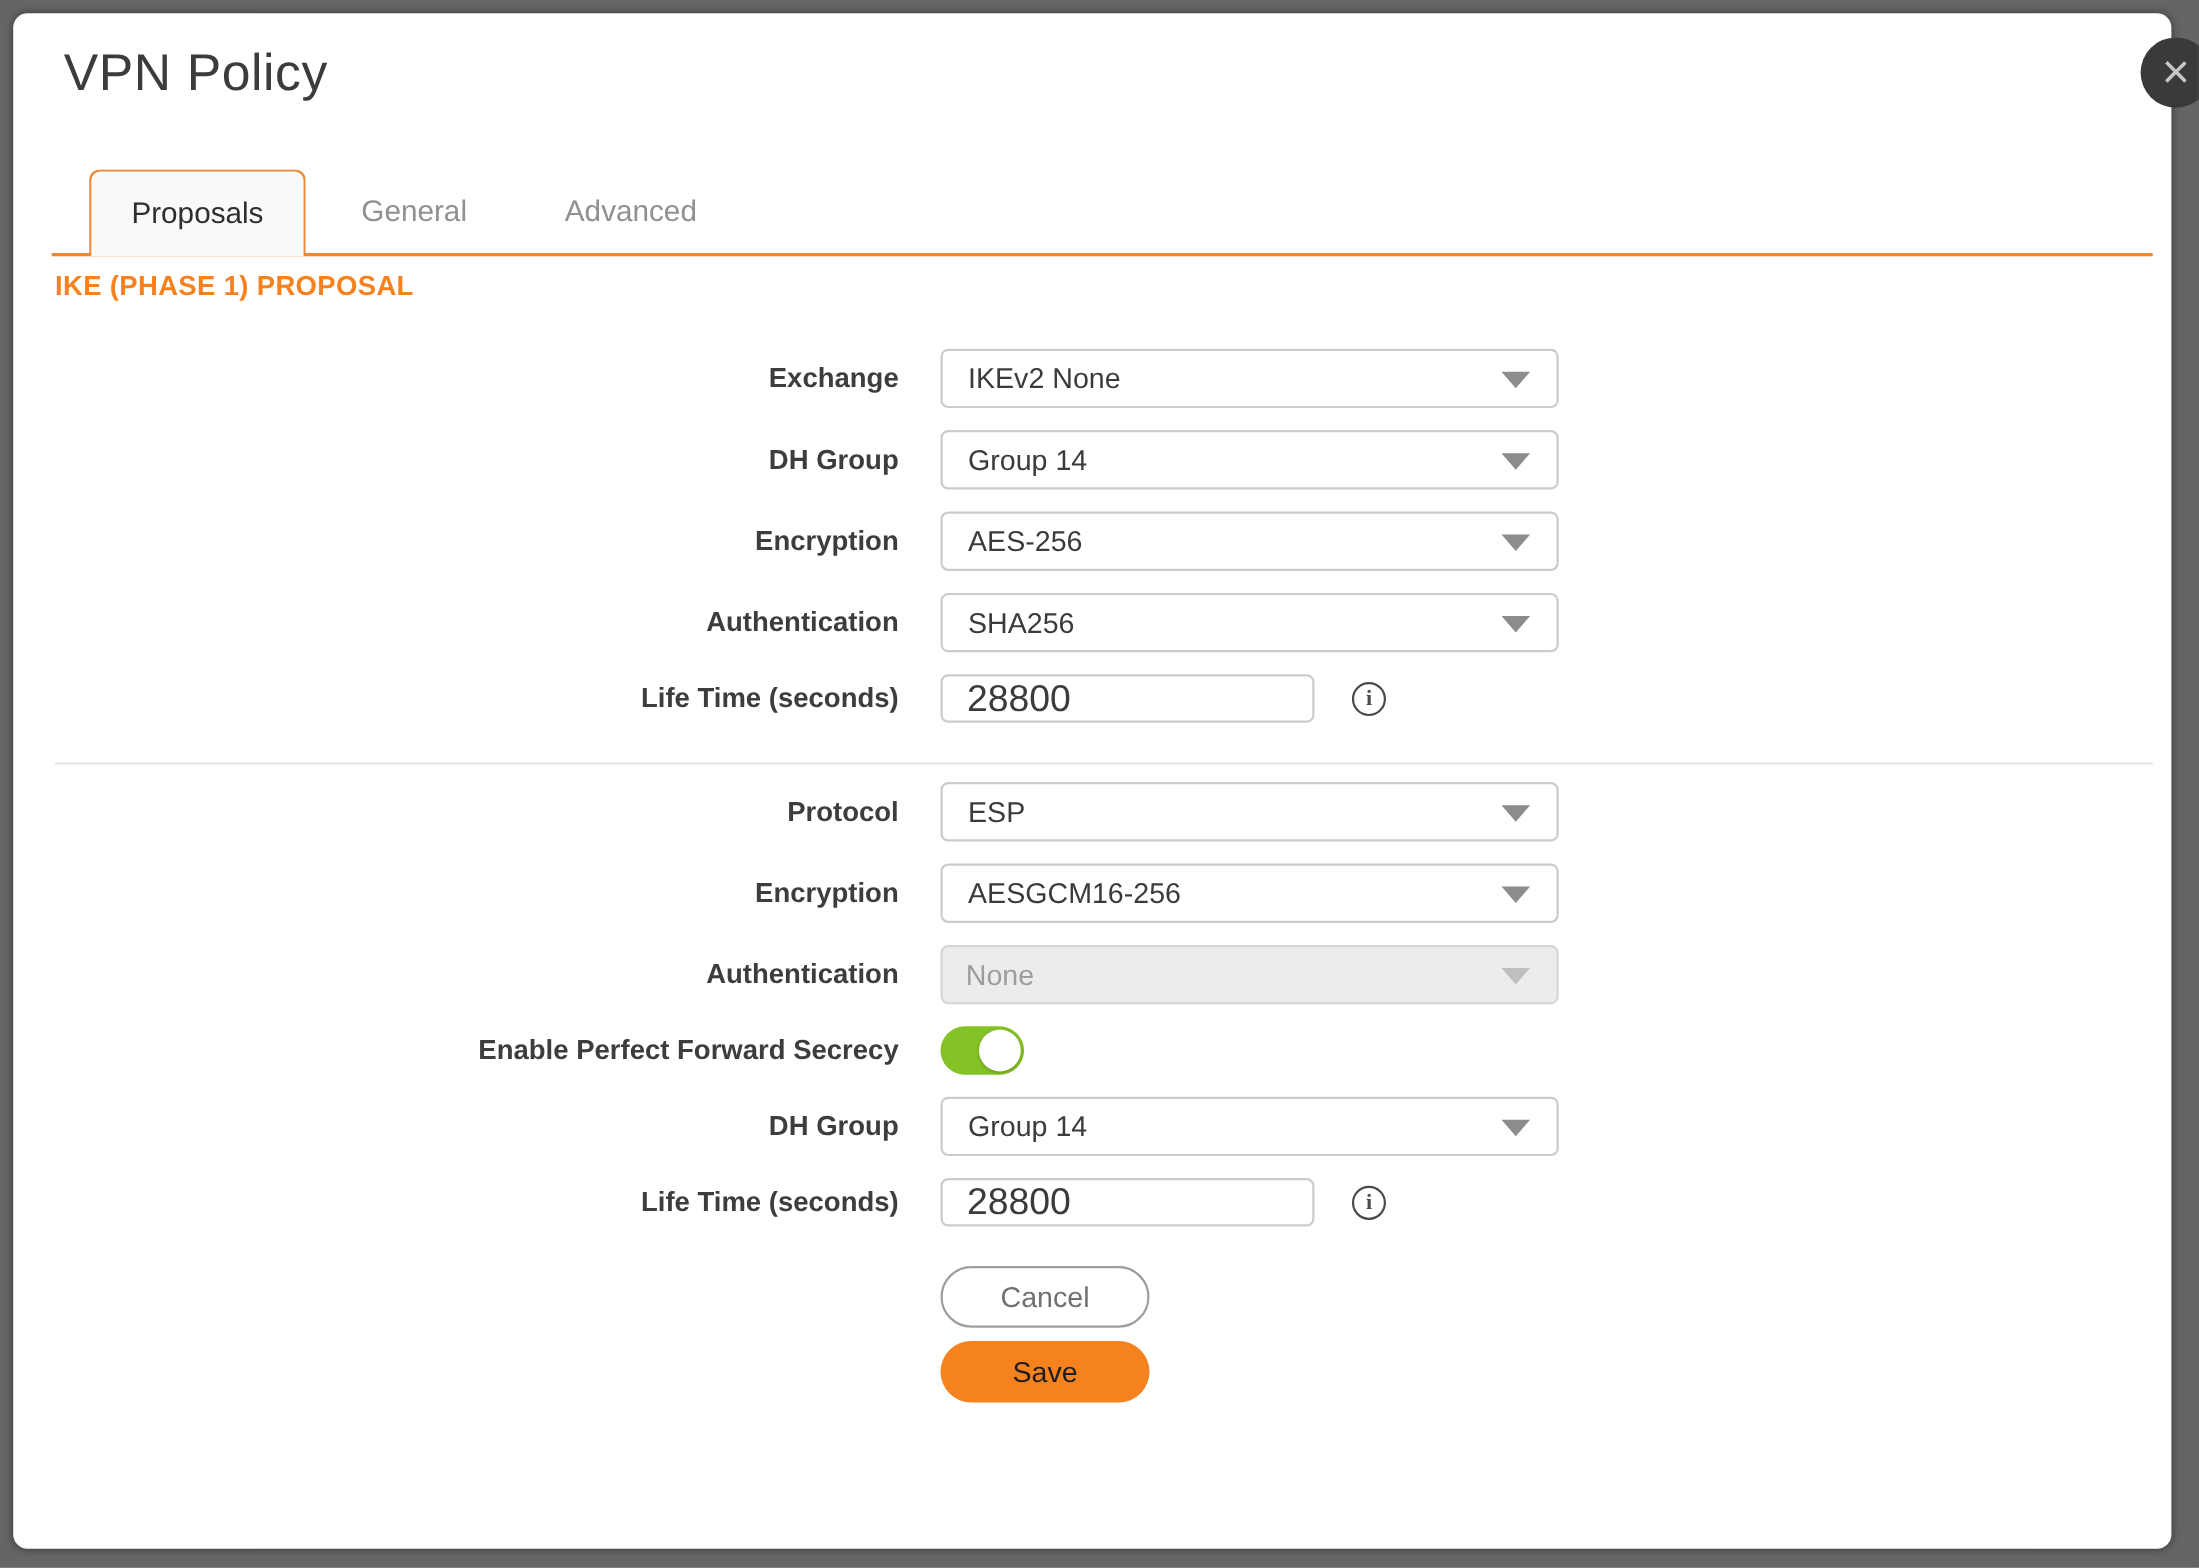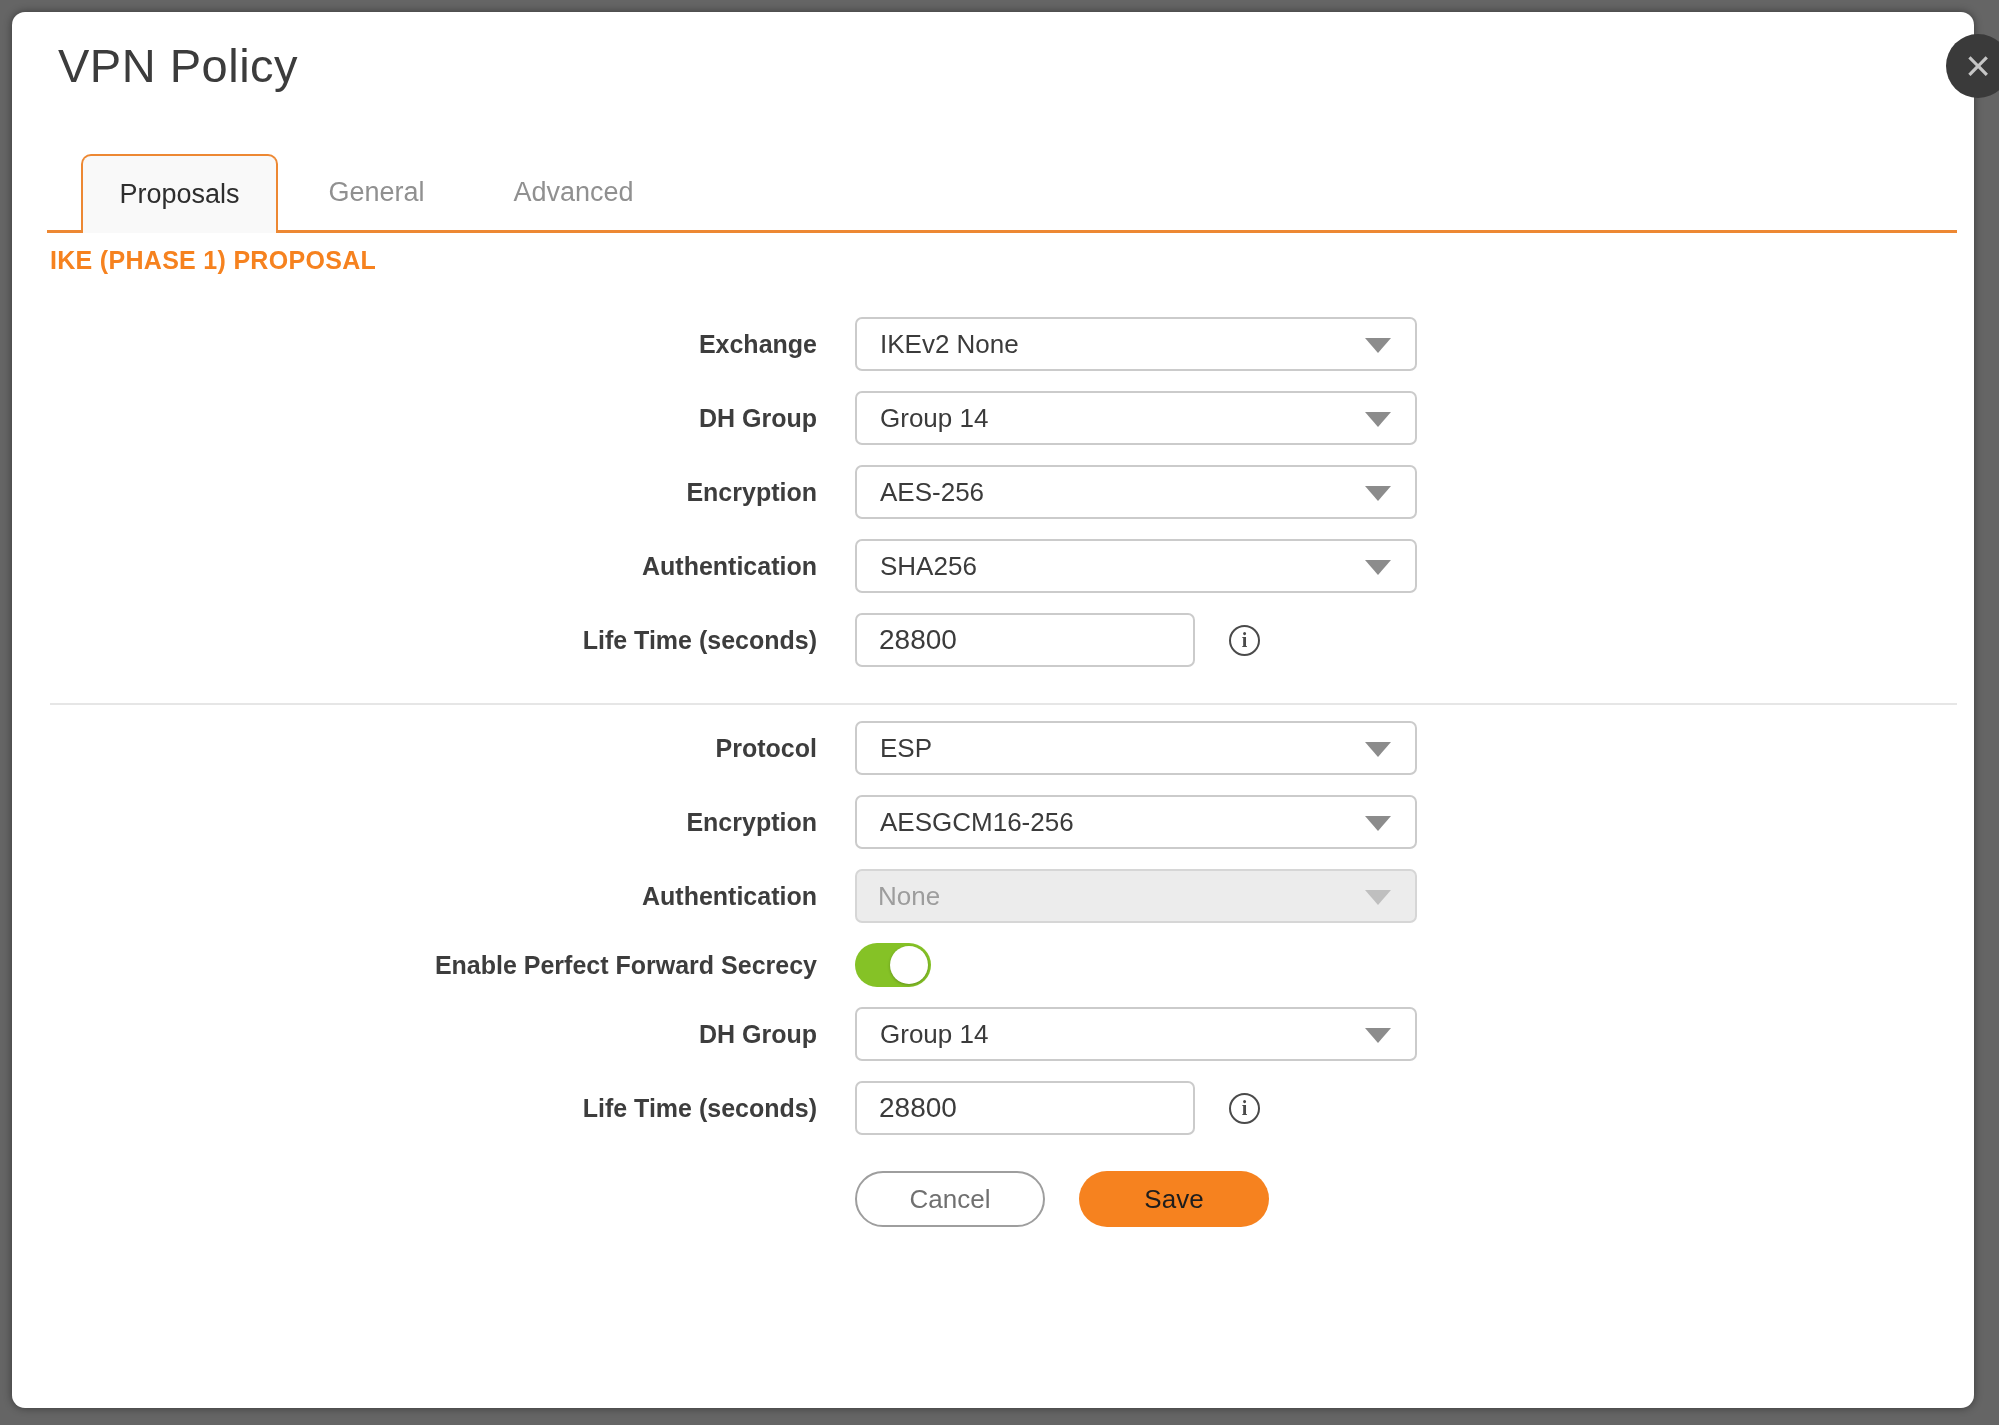--- a/index.html
+++ b/index.html
@@ -80,23 +80,23 @@
     width:0;height:0;
     border-left:13px solid transparent;
     border-right:13px solid transparent;
     border-top:15px solid #8c8c8c;
   }
   .select.disabled{
     background:#ececec;border-color:#d6d6d6;color:#9d9d9d;cursor:default;padding-left:21px;
   }
   .select.disabled .arrow{border-top-color:#bfbfbf;}
   .text-input{
-    width:340px;height:54px;
+    width:340px;height:44px;
     border:2px solid #cbcbcb;border-radius:7px;
-    padding:0 22px;font-size:28px;color:#3b3b3b;
+    padding:0 22px;font-size:34px;color:#3b3b3b;
     font-family:"Liberation Sans",sans-serif;background:#fff;
   }
   .info-icon{
     margin-left:-4px;
     width:31px;height:31px;flex:none;
     border:2px solid #4a4a4a;border-radius:50%;
     display:flex;align-items:center;justify-content:center;
     color:#4a4a4a;font-size:20px;font-weight:700;
     font-family:"Liberation Serif",serif;cursor:pointer;
   }
@@ -104,21 +104,21 @@
     position:relative;width:76px;height:44px;border-radius:22px;
     background:var(--toggle-on);cursor:pointer;
   }
   .toggle .knob{
     position:absolute;top:3px;right:3px;
     width:38px;height:38px;border-radius:50%;
     background:#fff;box-shadow:0 1px 3px rgba(0,0,0,.25);
   }
   .divider{border-top:2px solid #e6e6e6;margin:36px 0 16px 0;}
   
-  .footer{display:flex;gap:34px;margin:36px 0 0 805px;}
+  .footer{display:flex;gap:12px;margin:36px 0 0 805px;flex-direction:column;}
   .btn{
     width:190px;height:56px;border-radius:29px;
     font-size:26px;cursor:pointer;
     font-family:"Liberation Sans",sans-serif;
   }
   .btn.cancel{background:#fff;border:2px solid #9e9e9e;color:#707070;}
   .btn.save{background:var(--accent);border:none;color:#1d1d1d;font-weight:500;}
 </style>
 </head>
 <body>

